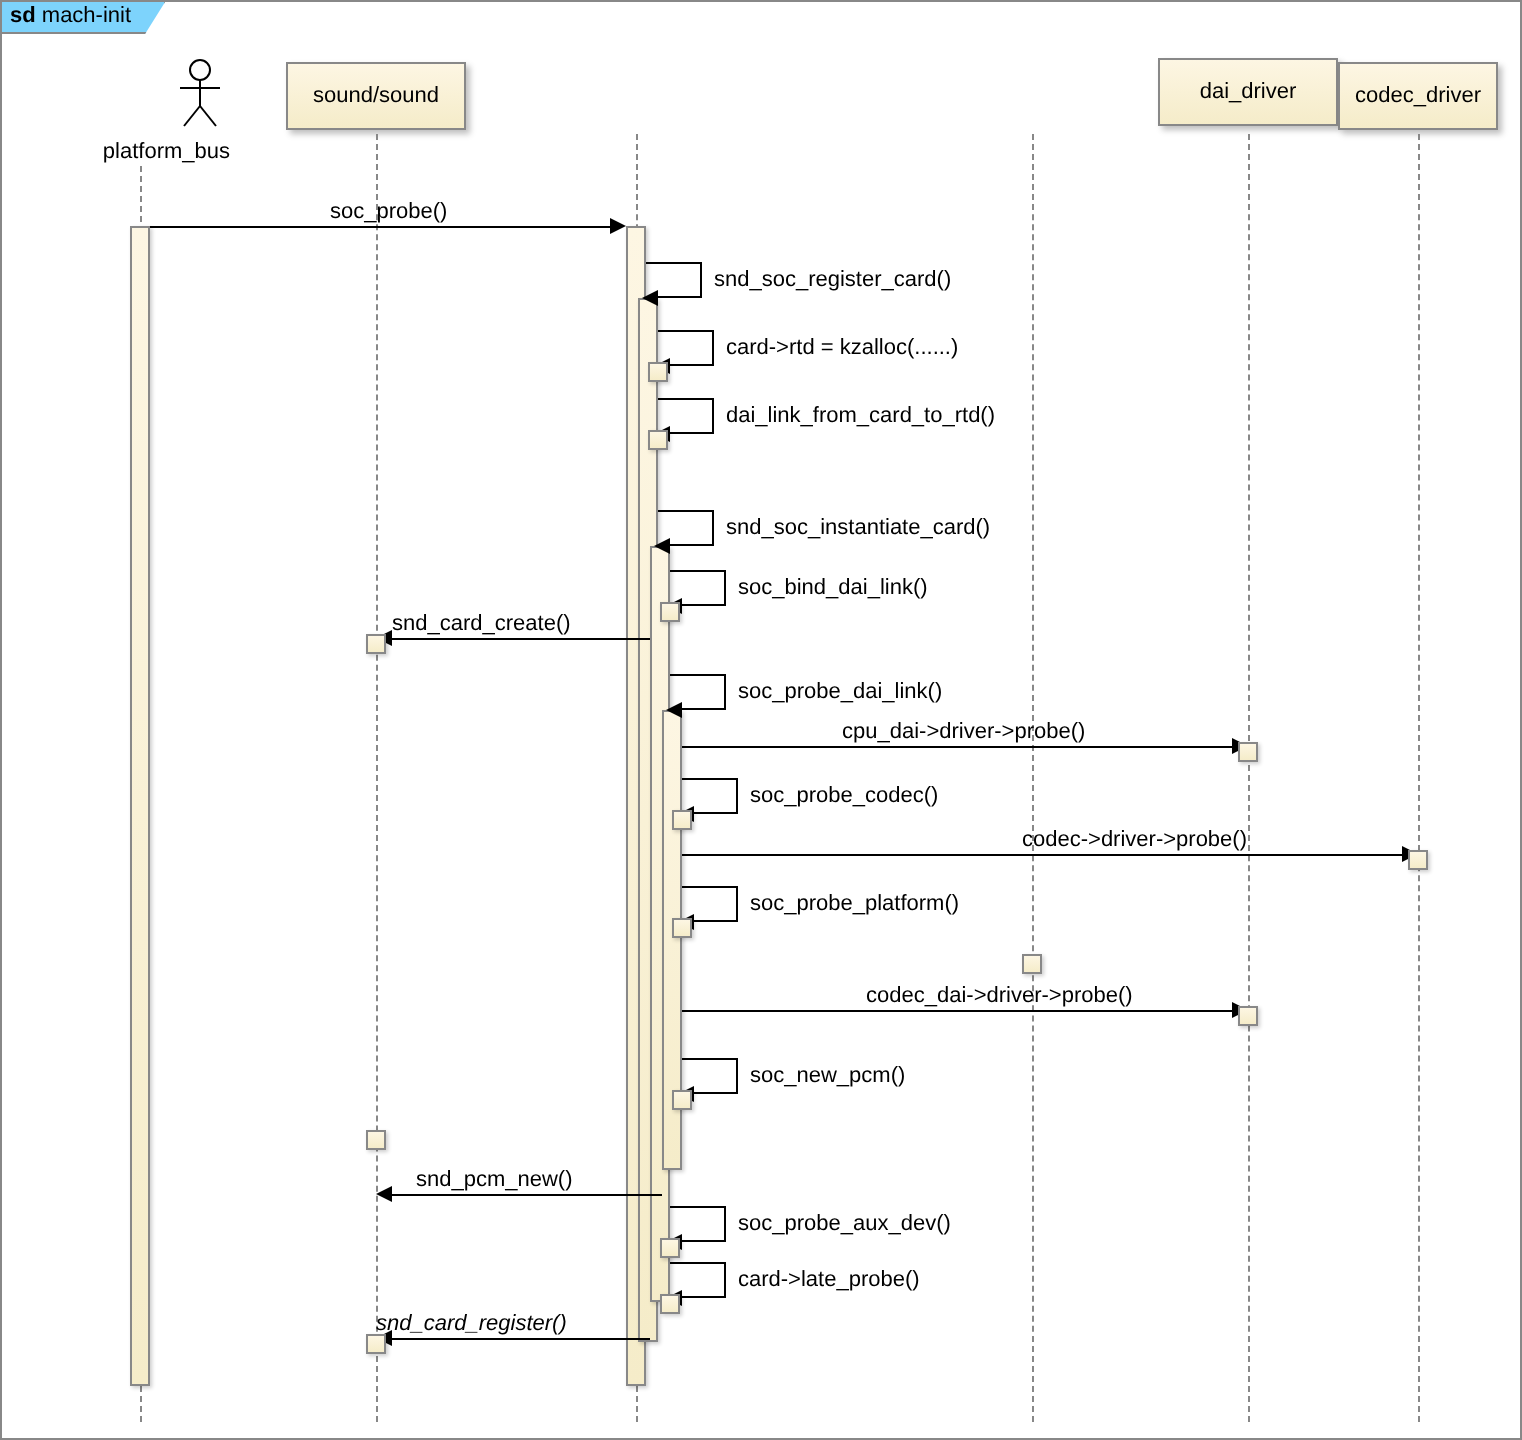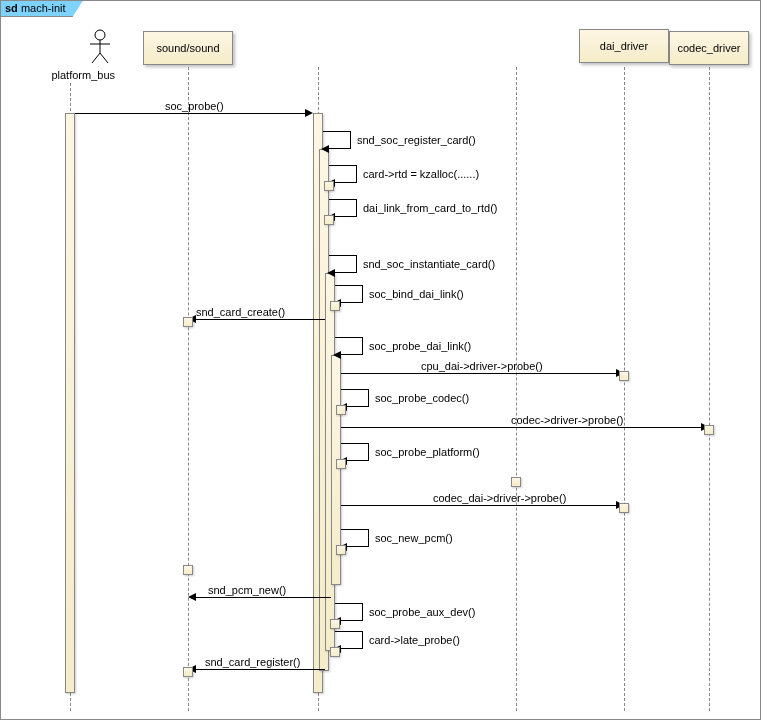--- a/index.html
+++ b/index.html
@@ -279,19 +279,19 @@
   <div class="endbox" style="left:329px;top:618px;"></div>
 
   <div class="self-msg" style="left:334px;top:630px;">
     <div class="self-path" style="top:0;height:18px;"></div>
     <div class="self-arrow-l" style="left:-2px;top:14px;"></div>
     <div class="self-label">card-&gt;late_probe()</div>
   </div>
   <div class="endbox" style="left:329px;top:646px;"></div>
 
   <div class="msg" style="left:187px;top:656px;width:137px;">
-    <div class="msg-label" style="left:17px;">snd_card_register()</div>
+    <div class="msg-label" style="left:0;font-style:italic;">snd_card_register()</div>
     <div class="msg-line" style="left:6px;width:131px;"></div>
     <div class="arrow-l" style="left:0;"></div>
   </div>
   <div class="endbox" style="left:182px;top:666px;"></div>
 
 </div>
 
 </body></html>

